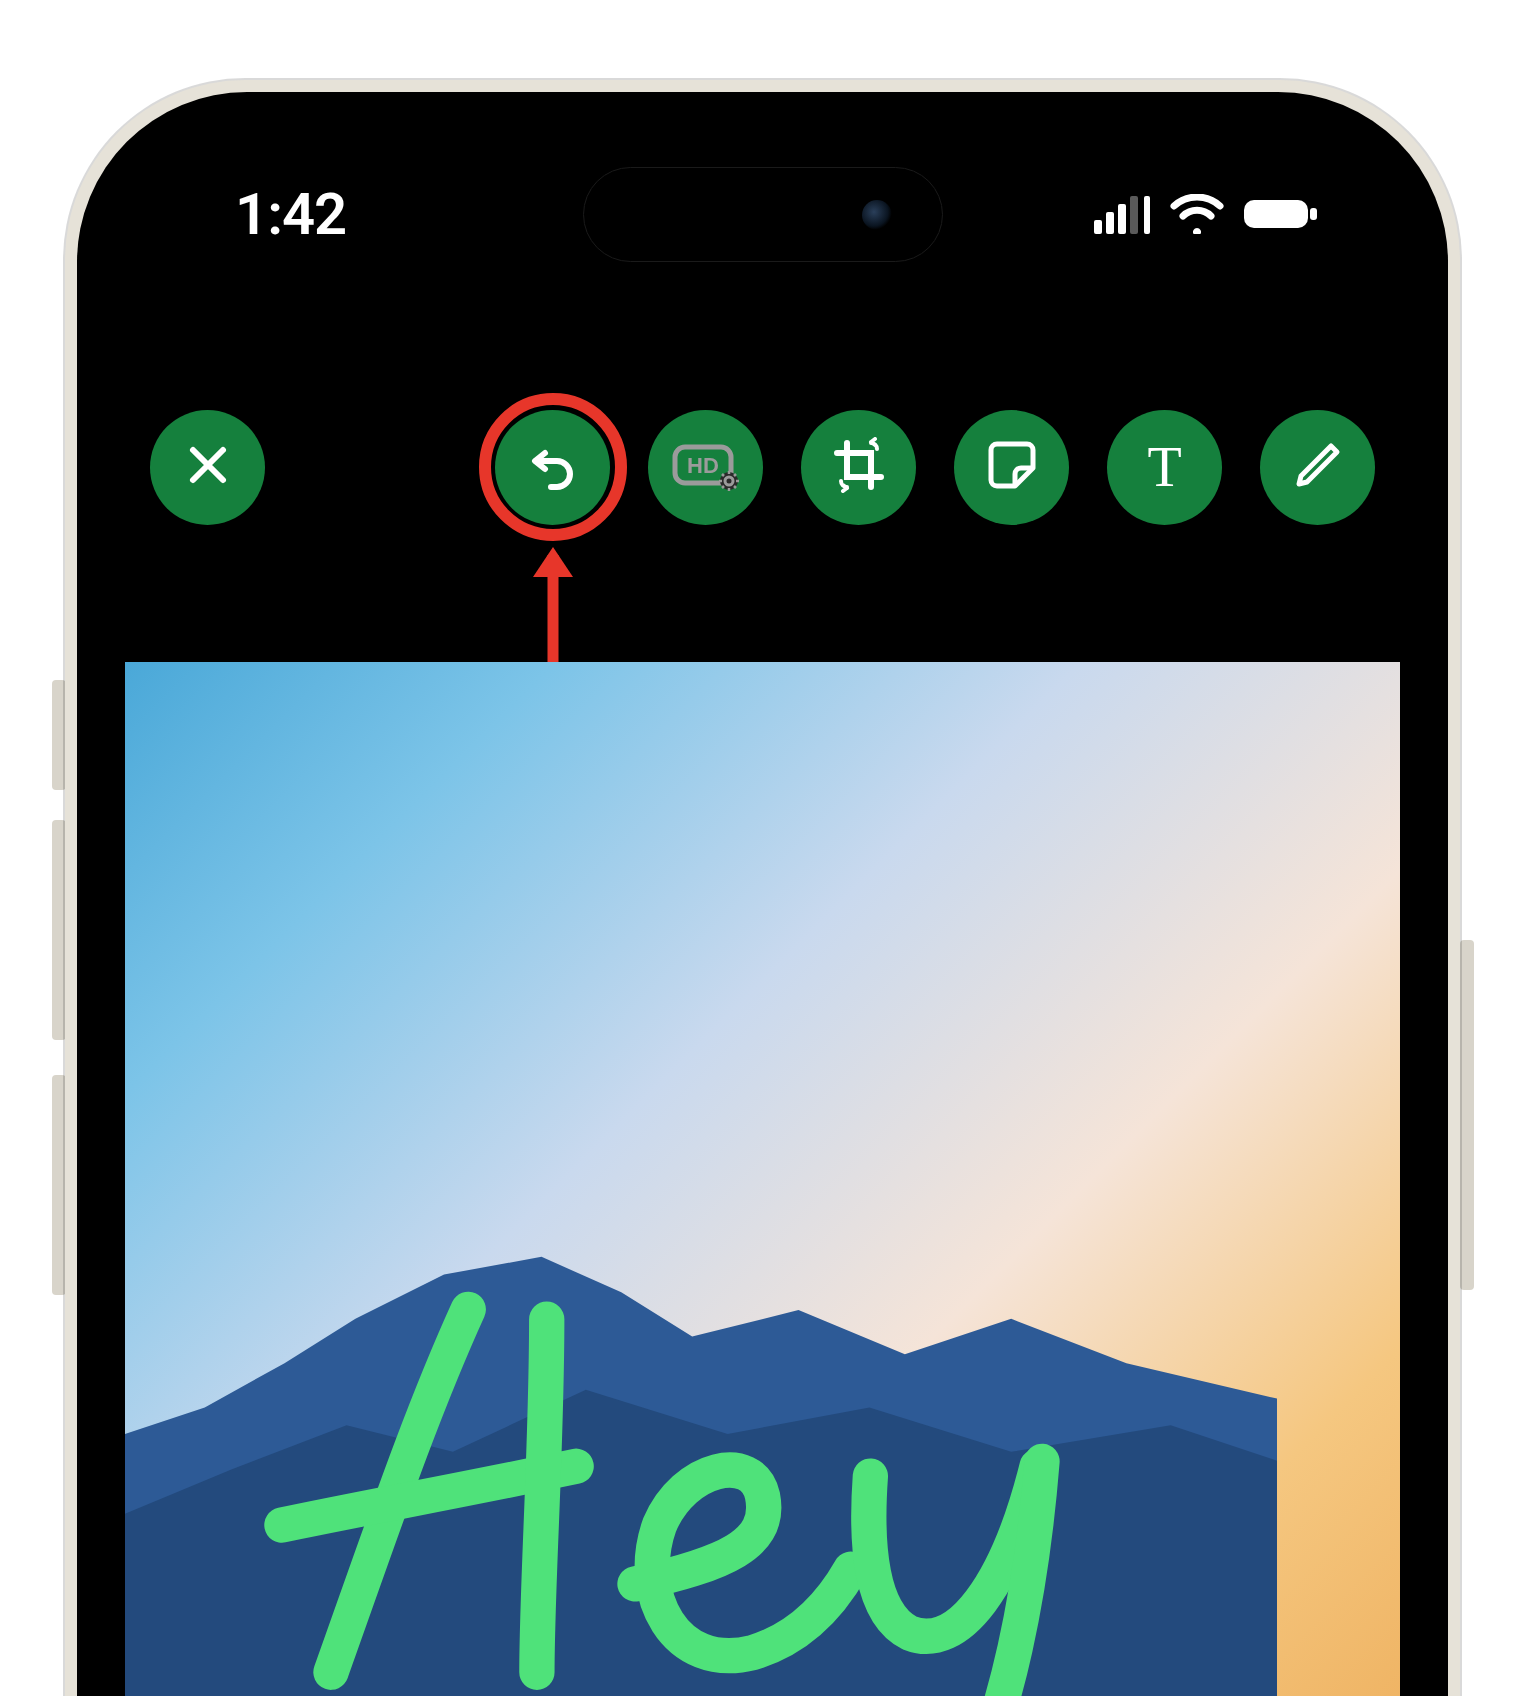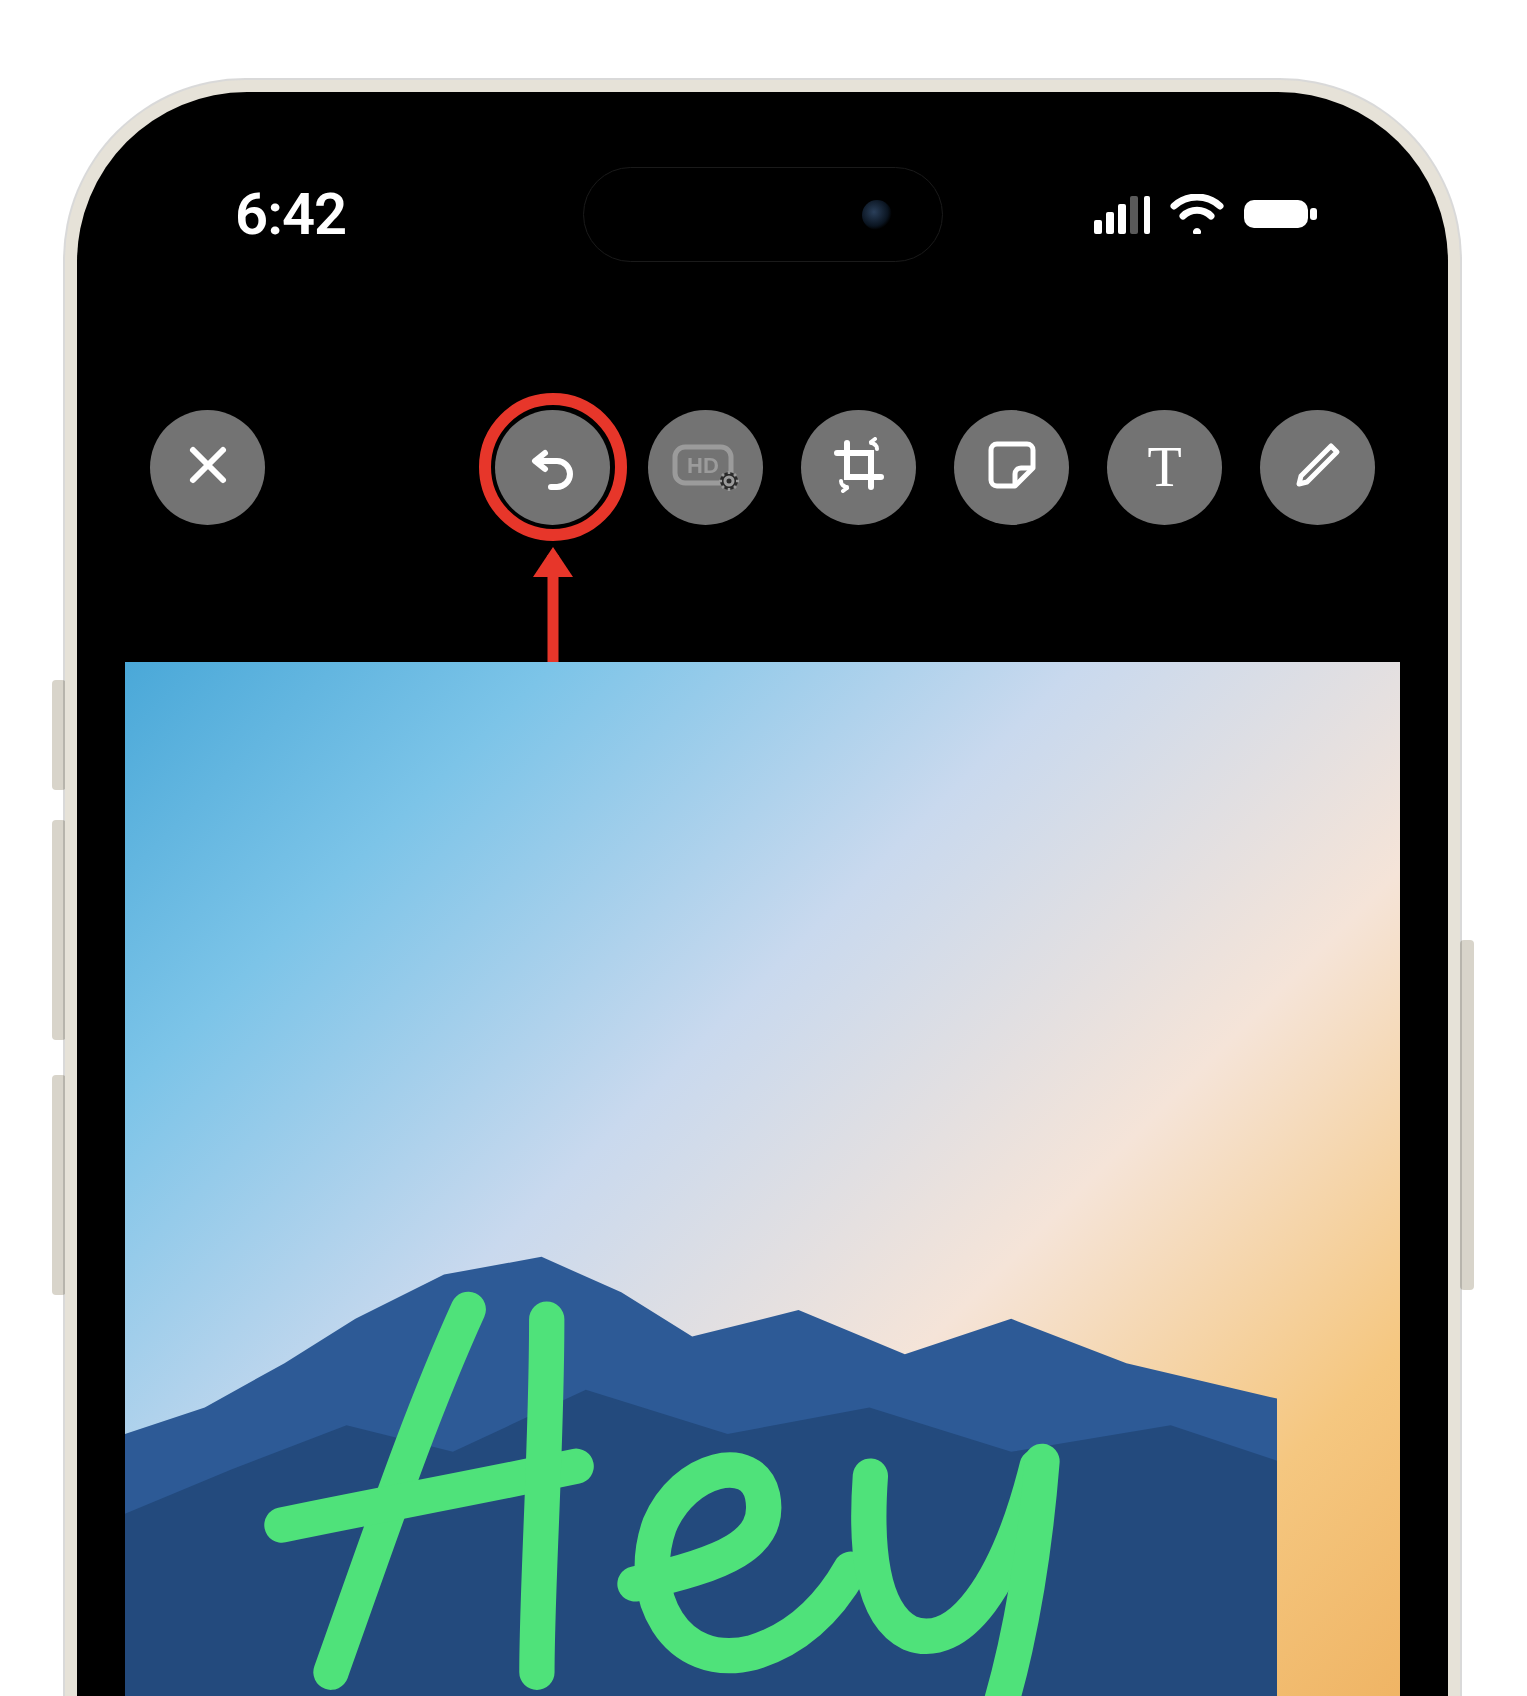--- a/index.html
+++ b/index.html
@@ -92,21 +92,21 @@
     left: 0; right: 0;
     height: 170px;
     display: flex;
     align-items: center;
     padding: 0 45px;
   }
   .tool-btn {
     width: 115px;
     height: 115px;
     border-radius: 50%;
-    background: #737373;
+    background: #15803d;
     display: flex;
     align-items: center;
     justify-content: center;
     cursor: pointer;
     flex-shrink: 0;
   }
   .tool-spacer { flex: 1; }
   .tool-group { display:flex; gap:38px; }
 
   .highlight-ring {
@@ -157,21 +157,21 @@
 <div class="side-btn side-left1"></div>
 <div class="side-btn side-left2"></div>
 <div class="side-btn side-left3"></div>
 <div class="side-btn side-right1"></div>
 
 <div class="phone-frame">
   <div class="phone-inner">
     <div class="screen">
 
       <div class="status-bar">
-        <div class="status-time">6:42</div>
+        <div class="status-time">1:42</div>
         <div class="status-right">
           <span>
             <svg width="58" height="40" viewBox="0 0 58 40">
               <rect x="0" y="26" width="8" height="14" rx="2" fill="#fff"></rect>
               <rect x="12" y="18" width="8" height="22" rx="2" fill="#fff"></rect>
               <rect x="24" y="10" width="8" height="30" rx="2" fill="#fff"></rect>
               <rect x="36" y="2" width="8" height="38" rx="2" fill="#5a5a5a"></rect>
               <rect x="50" y="2" width="6" height="38" rx="2" fill="#fff"></rect>
             </svg>
           </span>

